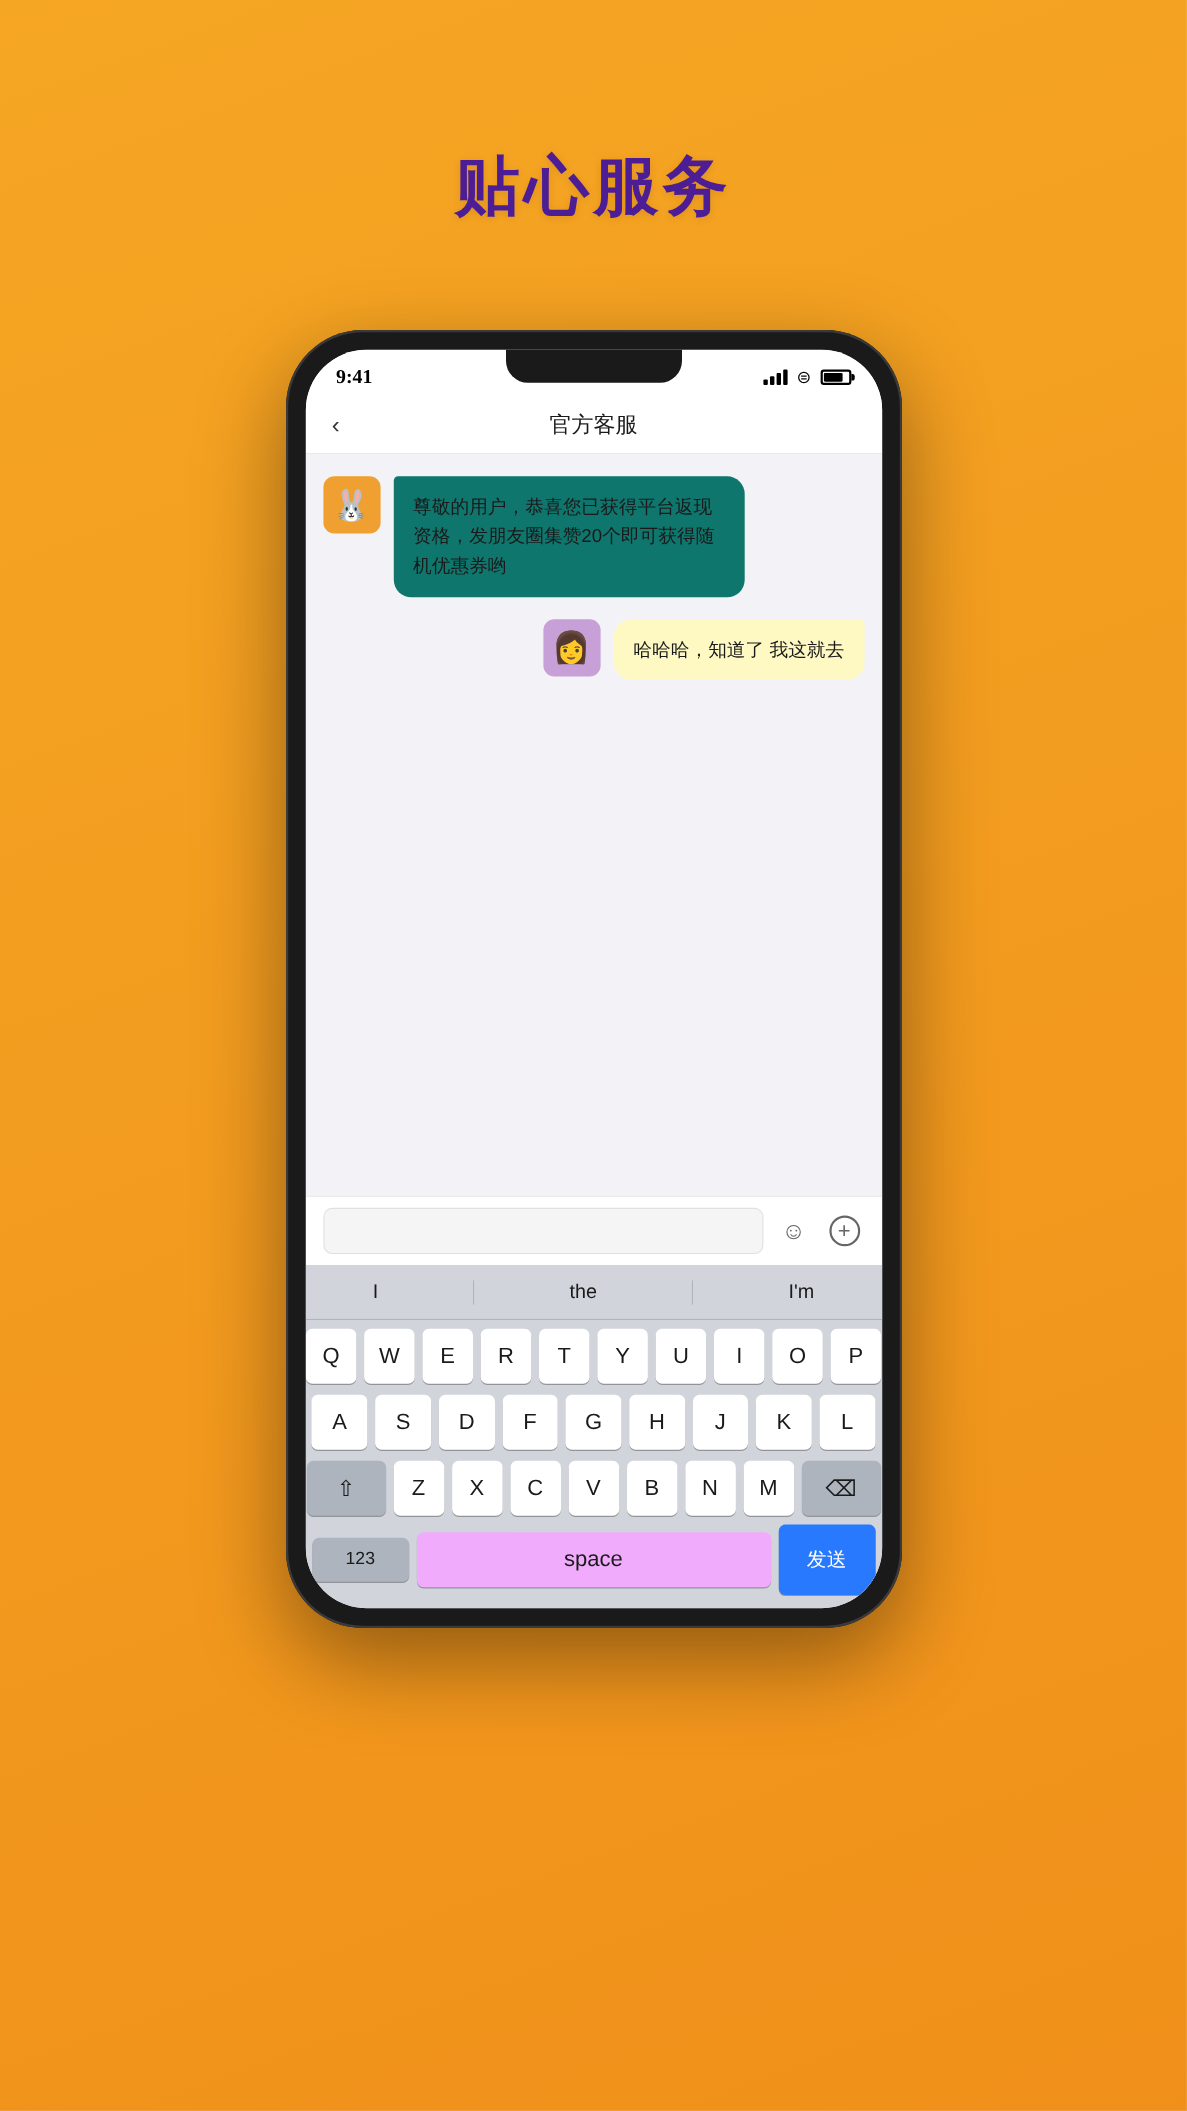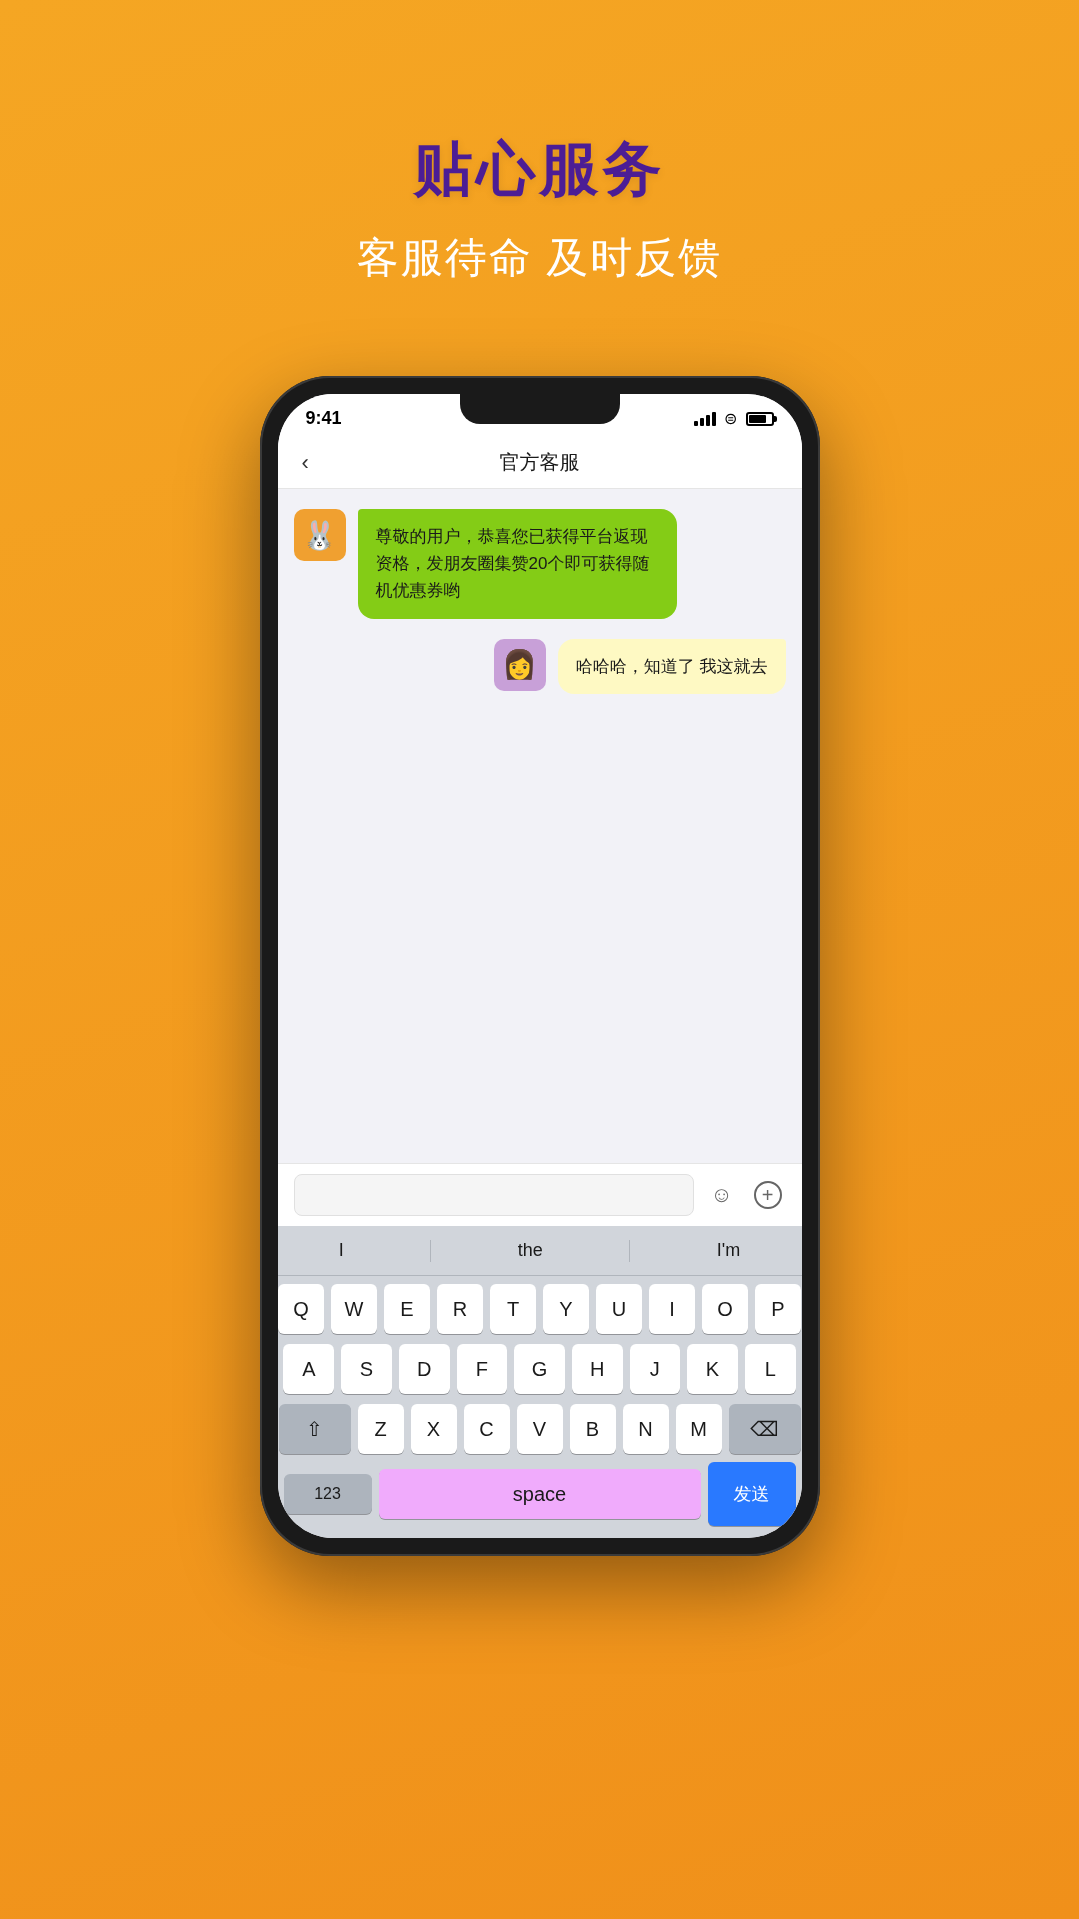--- a/index.html
+++ b/index.html
@@ -77,20 +77,21 @@
       display: flex;
       justify-content: space-between;
       align-items: center;
       padding: 14px 28px 8px;
       flex-shrink: 0;
     }
     .status-time {
       font-size: 18px;
       font-weight: 600;
       color: #000;
+      font-family: Liberation Serif, serif;
     }
     .status-icons {
       display: flex;
       align-items: center;
       gap: 8px;
     }
     .signal-bars {
       display: flex;
       align-items: flex-end;
       gap: 2px;
@@ -204,21 +205,21 @@
     }
     .bubble {
       max-width: 65%;
       padding: 14px 18px;
       border-radius: 16px;
       font-size: 17px;
       line-height: 1.6;
       color: #1a1a1a;
     }
     .bubble.incoming {
-      background: #84cc16;
+      background: #0f766e;
       border-top-left-radius: 4px;
     }
     .bubble.outgoing {
       background: #fef9c3;
       border-top-right-radius: 4px;
     }
 
     
     .input-bar {
       background: white;
@@ -357,21 +358,20 @@
       cursor: pointer;
       box-shadow: 0 1px 0 rgba(0,0,0,0.3);
       flex-shrink: 0;
     }
   </style>
 </head>
 <body>
 
 <div class="hero-section">
   <div class="hero-title">贴心服务</div>
-  <div class="hero-subtitle">客服待命 及时反馈</div>
 </div>
 
 <div class="phone-wrapper">
   <div class="phone">
     <div class="phone-screen">
 
       <div class="status-bar">
         <span class="status-time">9:41</span>
         <div class="status-icons">
           <div class="signal-bars">

